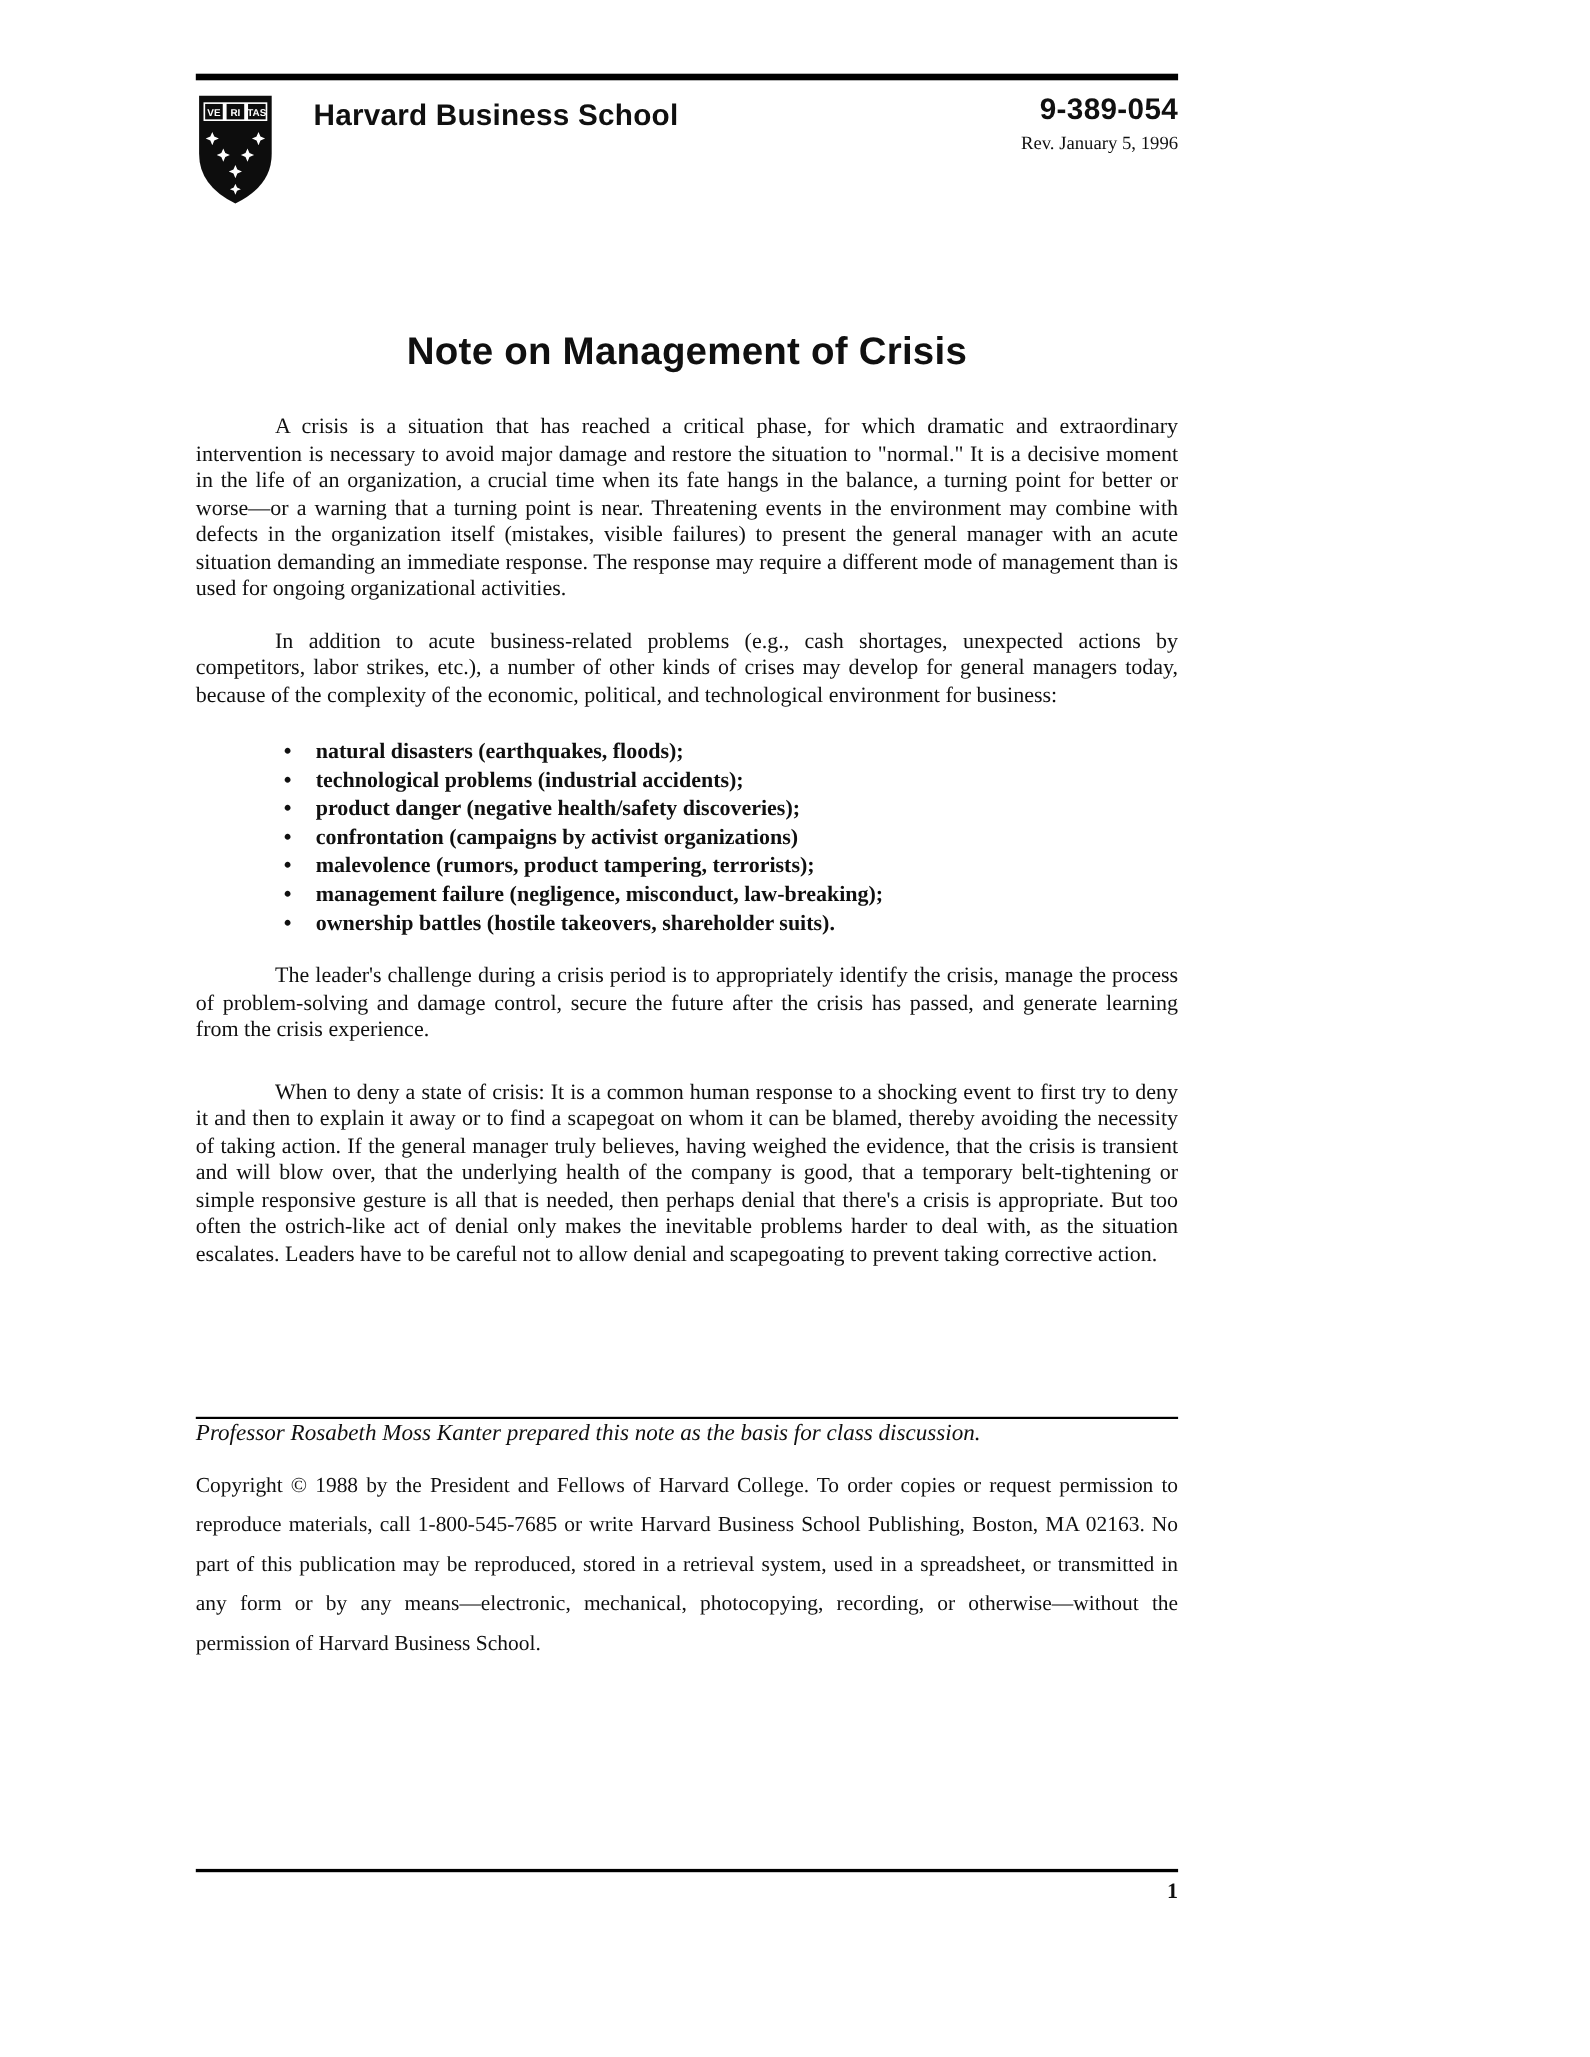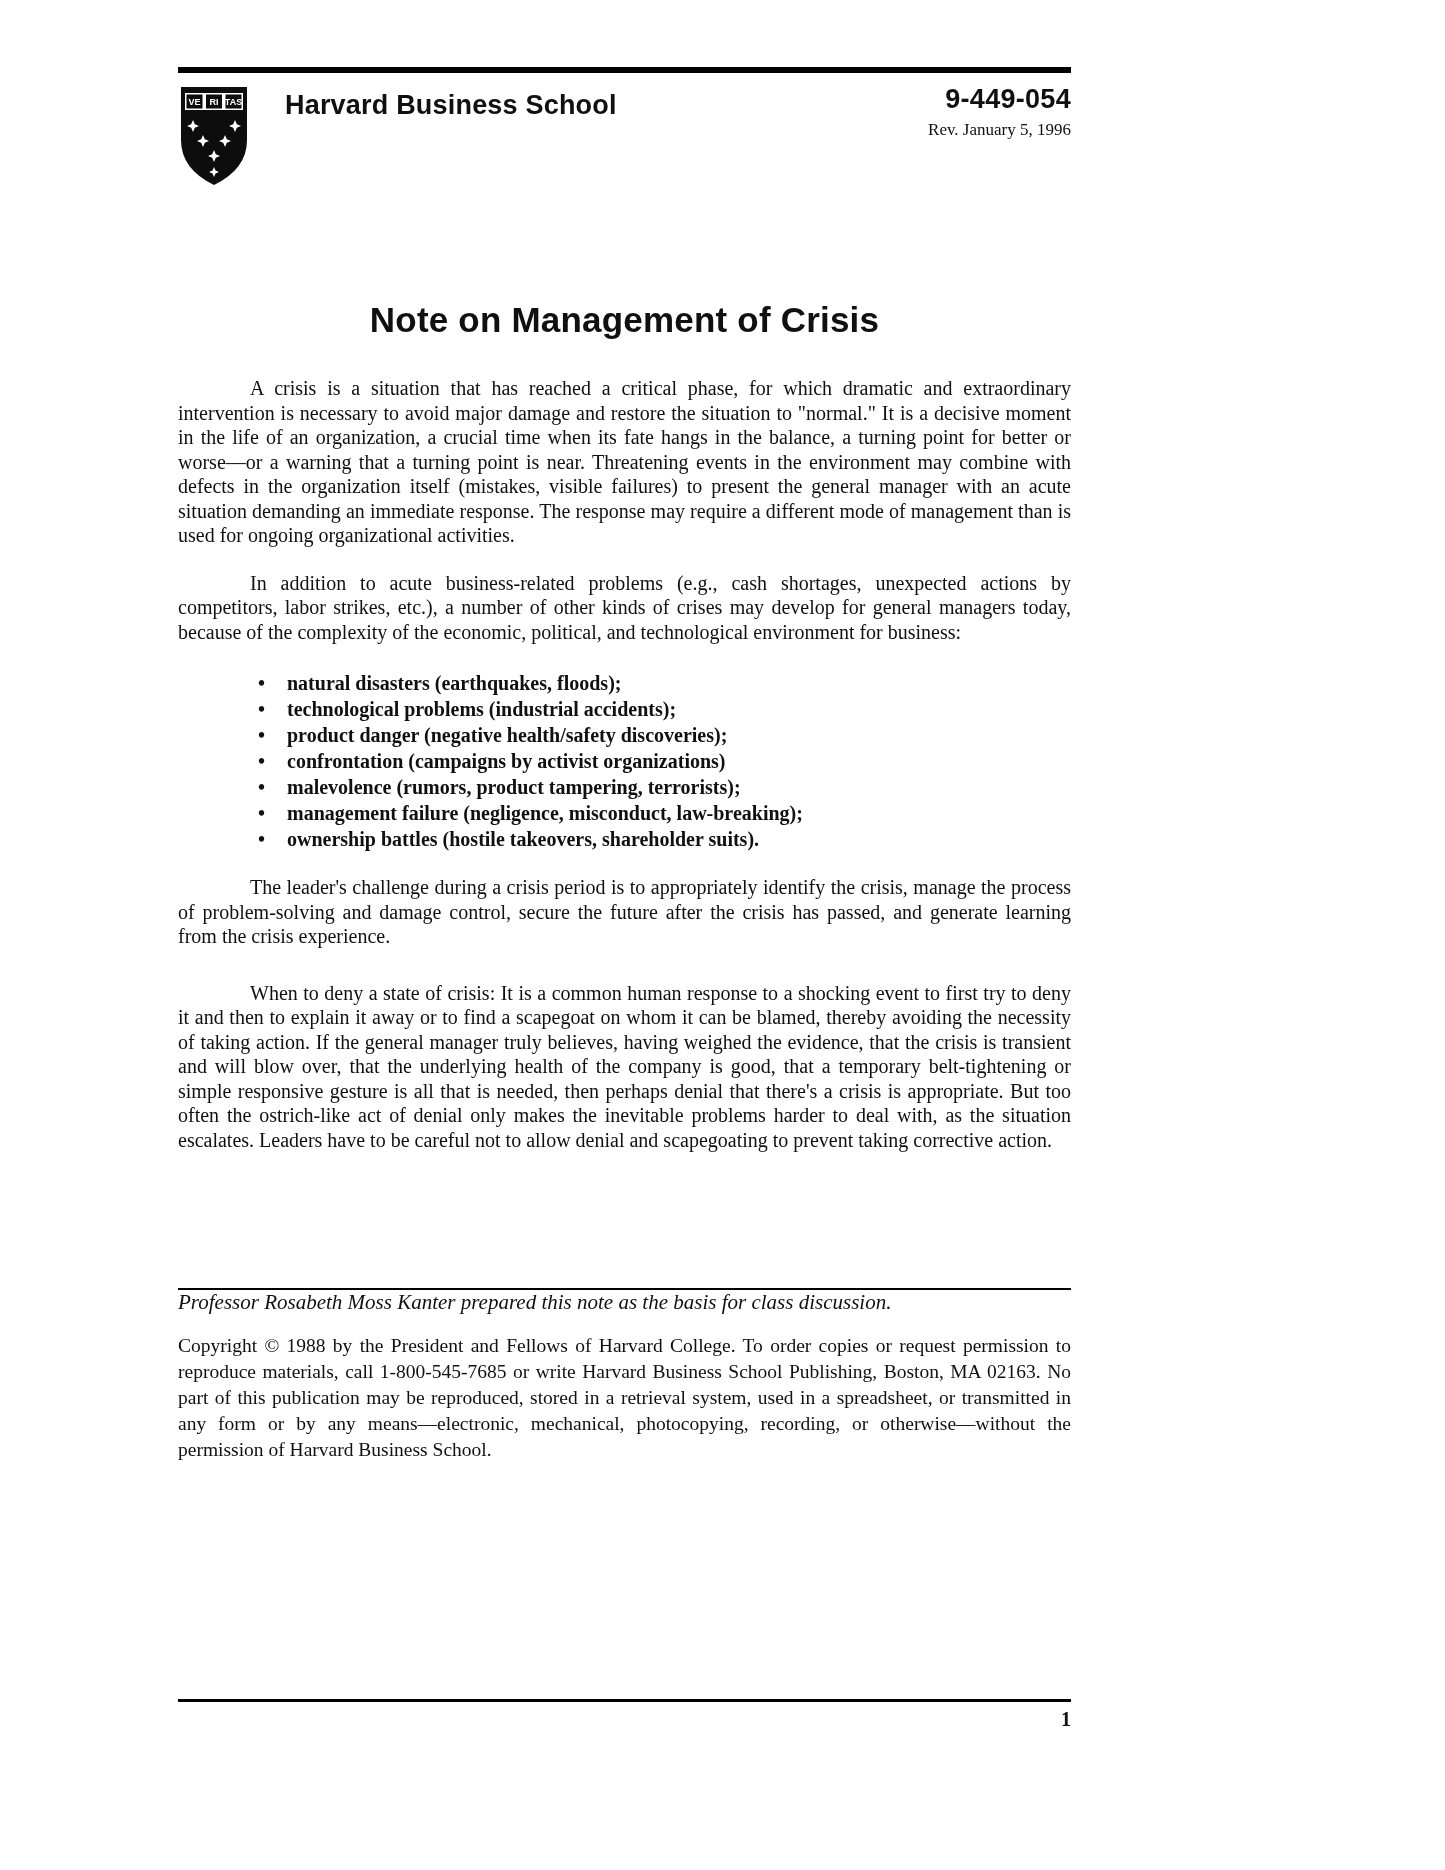--- a/index.html
+++ b/index.html
@@ -104,21 +104,21 @@
     height: 2px;
     background: #000;
   }
   p.attribution {
     font-style: italic;
     font-size: 21px;
     margin-top: 0;
   }
   p.copyright {
     font-size: 19.5px;
-    line-height: 26px;
+    line-height: 36px;
     text-align: justify;
     margin-top: 18px;
   }
   .bottom-block {
     position: absolute;
     left: 178px; top: 1699px;
     width: 893px;
   }
   .bottom-rule {
     height: 2.5px;
@@ -156,21 +156,21 @@
             <path transform="translate(57,42)" d="M0 -6 L1.8 -1.8 L6 0 L1.8 1.8 L0 6 L-1.8 1.8 L-6 0 L-1.8 -1.8 Z"></path>
             <path transform="translate(25,57)" d="M0 -6 L1.8 -1.8 L6 0 L1.8 1.8 L0 6 L-1.8 1.8 L-6 0 L-1.8 -1.8 Z"></path>
             <path transform="translate(47,57)" d="M0 -6 L1.8 -1.8 L6 0 L1.8 1.8 L0 6 L-1.8 1.8 L-6 0 L-1.8 -1.8 Z"></path>
             <path transform="translate(36,72)" d="M0 -6 L1.8 -1.8 L6 0 L1.8 1.8 L0 6 L-1.8 1.8 L-6 0 L-1.8 -1.8 Z"></path>
             <path transform="translate(36,88)" d="M0 -5 L1.5 -1.5 L5 0 L1.5 1.5 L0 5 L-1.5 1.5 L-5 0 L-1.5 -1.5 Z"></path>
           </g>
         </svg>
       </div>
       <div class="school">Harvard Business School</div>
       <div class="header-right">
-        <div class="doc-number">9-449-054</div>
+        <div class="doc-number">9-389-054</div>
         <div class="revision">Rev. January 5, 1996</div>
       </div>
     </div>
 
     <h1 class="title">Note on Management of Crisis</h1>
 
     <p class="body indent first-para">A crisis is a situation that has reached a critical phase, for which dramatic and extraordinary intervention is necessary to avoid major damage and restore the situation to "normal." It is a decisive moment in the life of an organization, a crucial time when its fate hangs in the balance, a turning point for better or worse—or a warning that a turning point is near. Threatening events in the environment may combine with defects in the organization itself (mistakes, visible failures) to present the general manager with an acute situation demanding an immediate response. The response may require a different mode of management than is used for ongoing organizational activities.</p>
 
     <p class="body indent">In addition to acute business-related problems (e.g., cash shortages, unexpected actions by competitors, labor strikes, etc.), a number of other kinds of crises may develop for general managers today, because of the complexity of the economic, political, and technological environment for business:</p>
 

